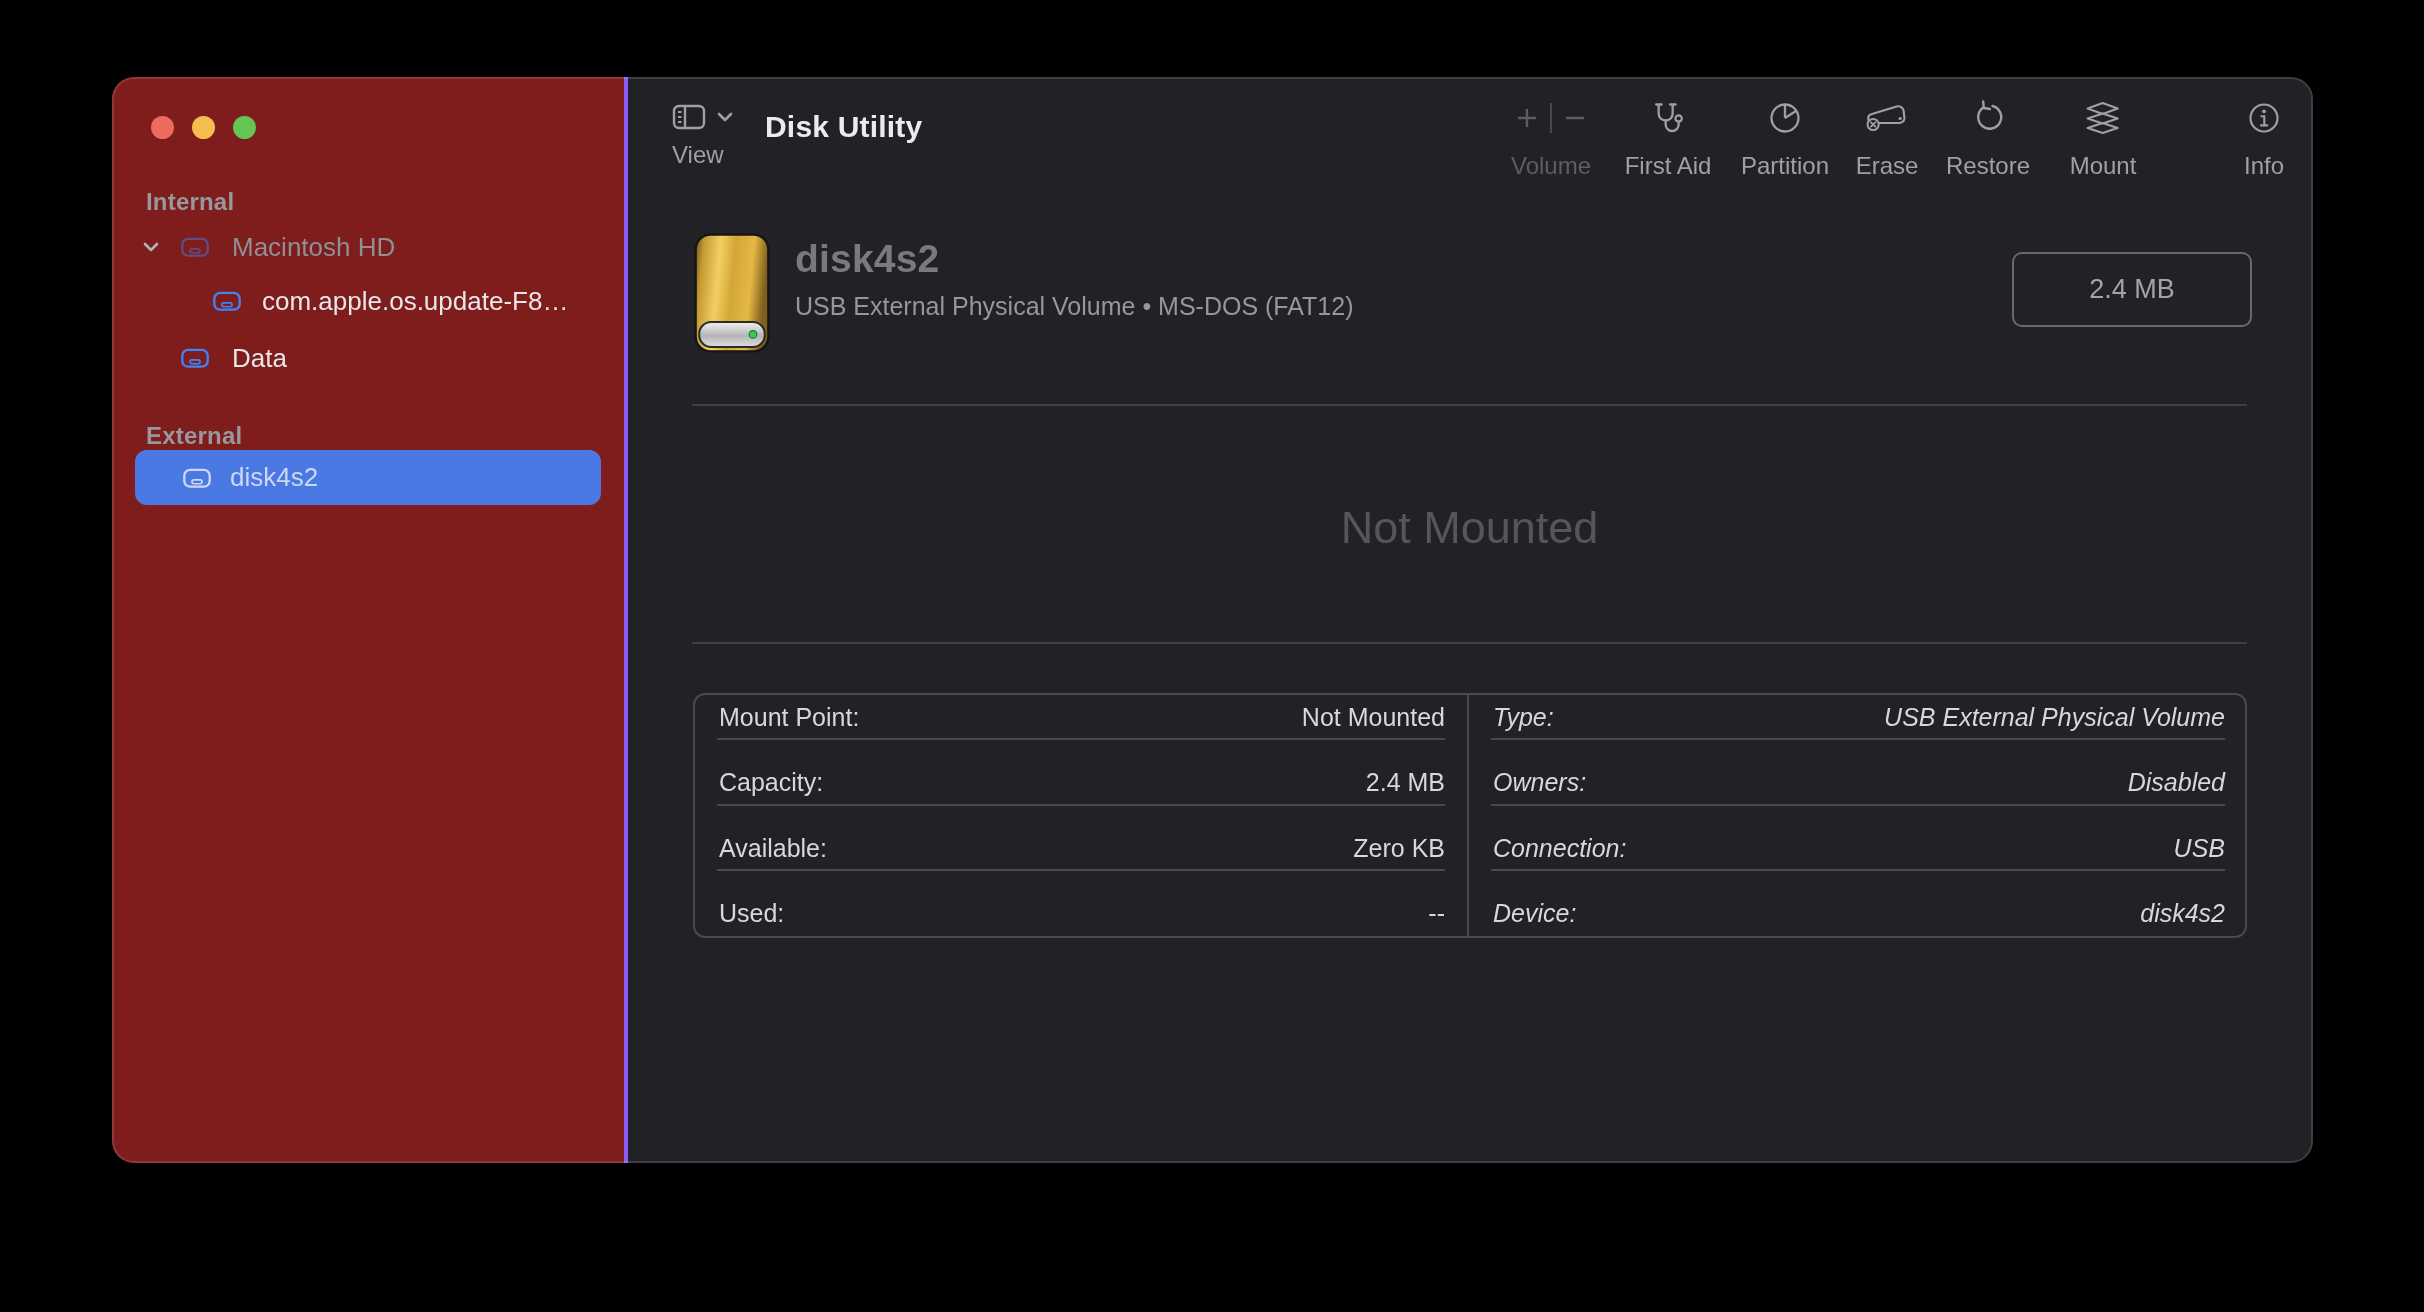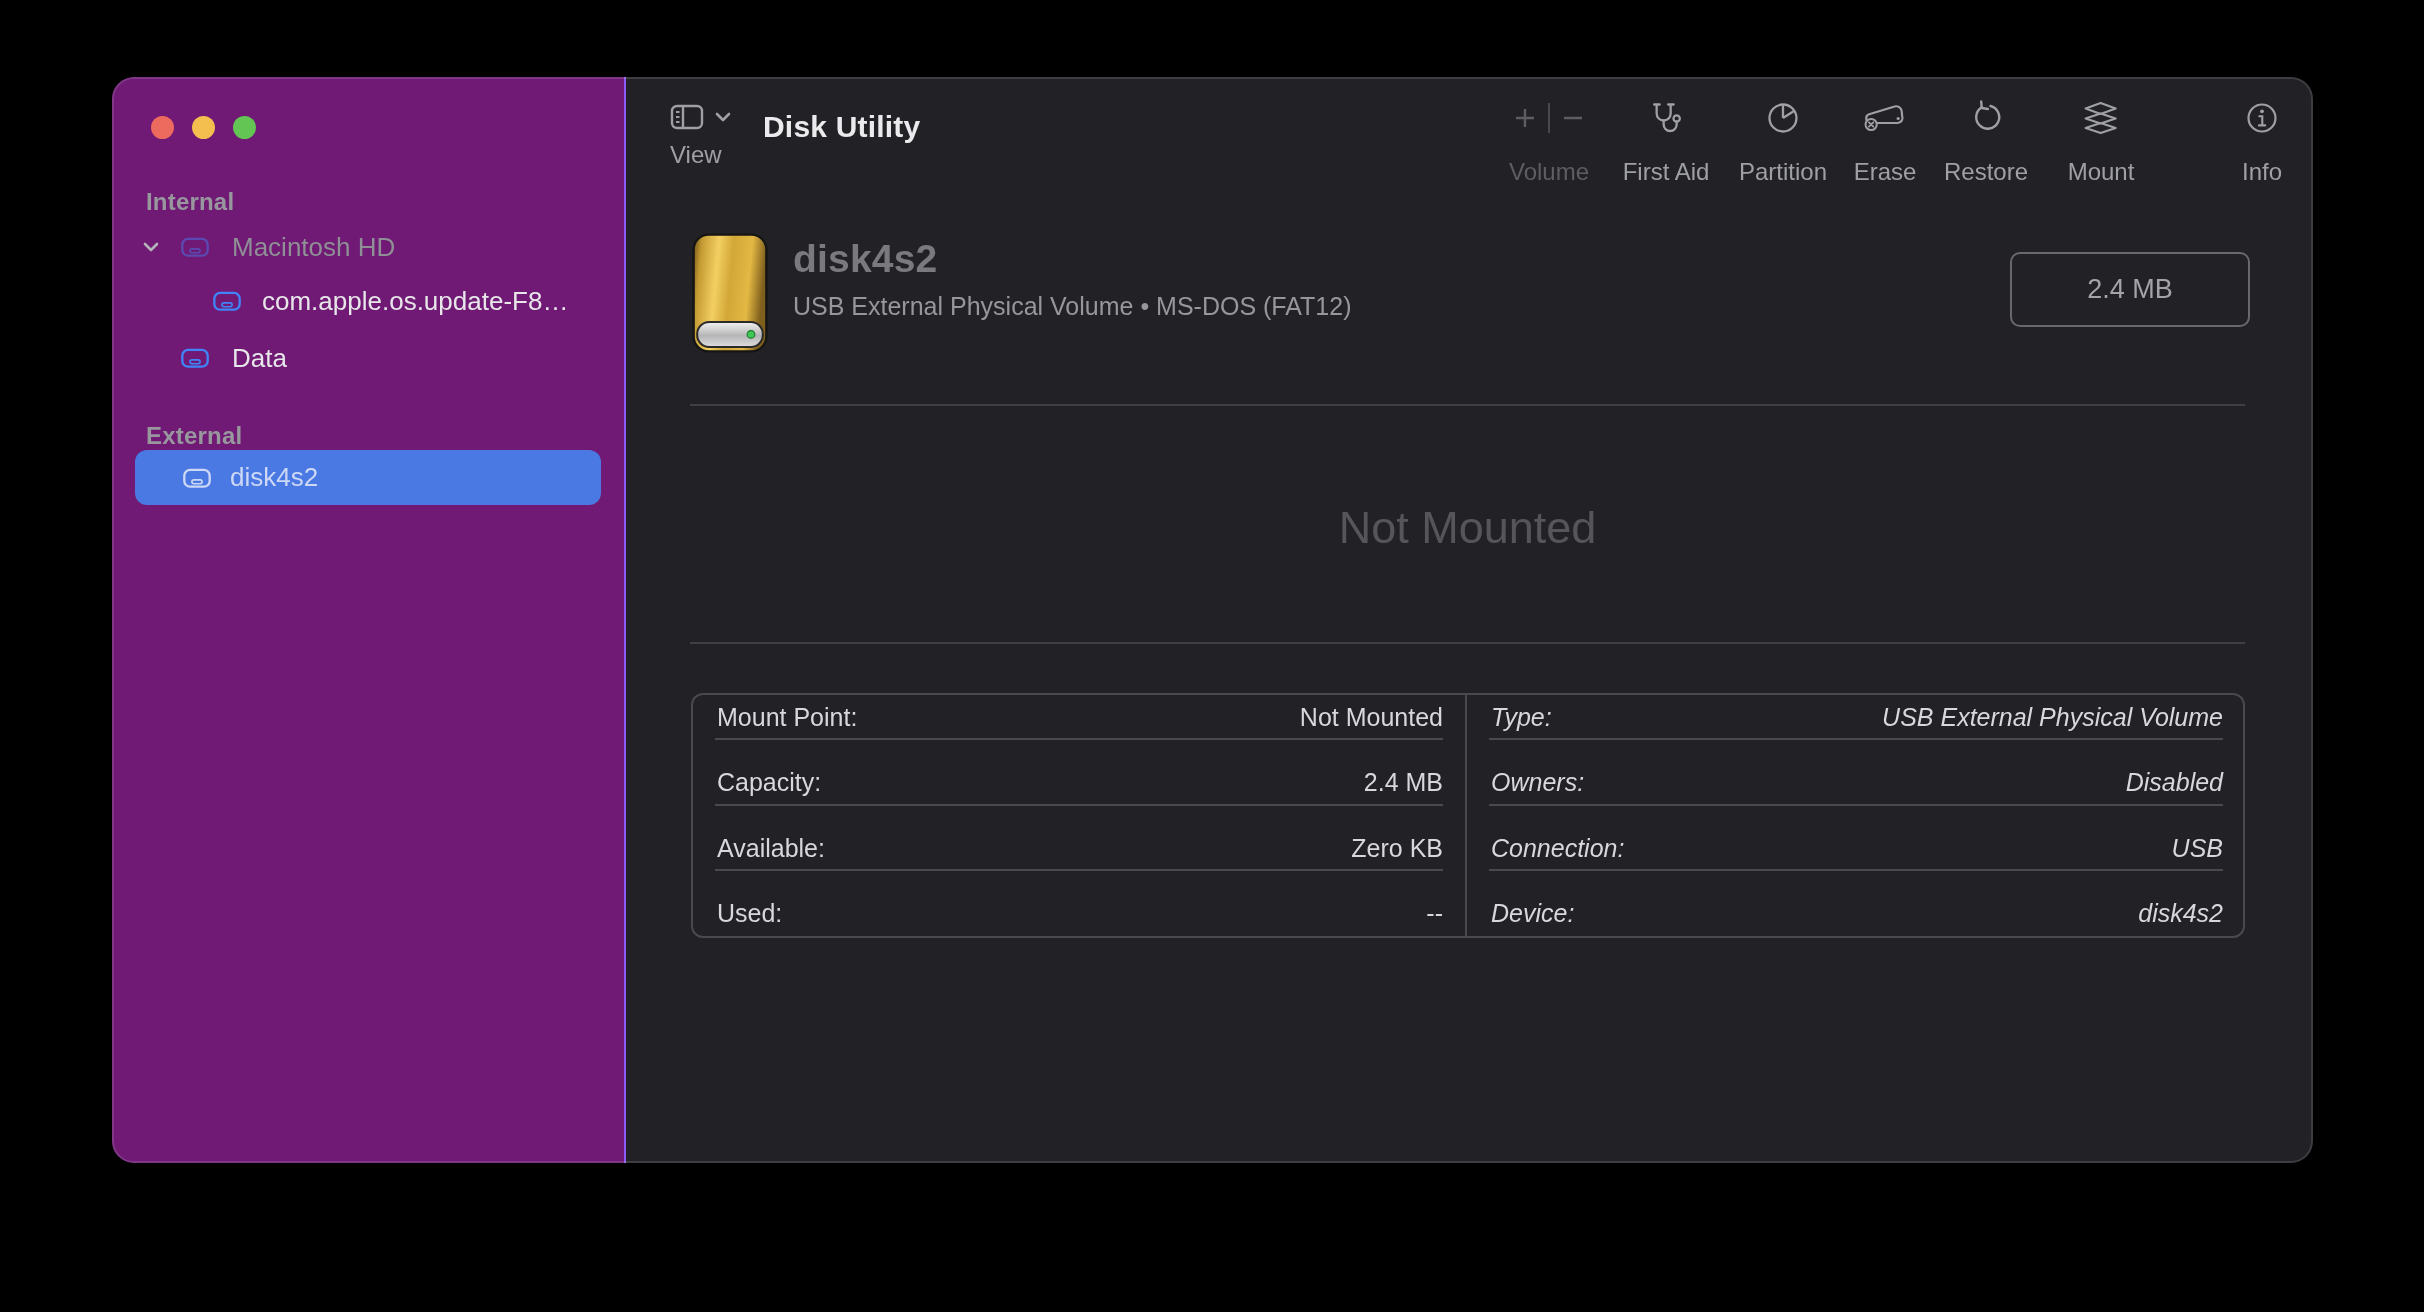--- a/index.html
+++ b/index.html
@@ -4,21 +4,21 @@
 <style>
   html,body{margin:0;padding:0;background:#000;}
   .stage{position:relative;width:2424px;height:1312px;background:#000;overflow:hidden;
          font-family:"Liberation Sans","DejaVu Sans",sans-serif;-webkit-font-smoothing:antialiased;}
   .window{position:absolute;left:112px;top:77px;width:2201px;height:1086px;border-radius:22px;
           overflow:hidden;display:flex;background:#232327;
           box-shadow:0 30px 90px rgba(0,0,0,.7);}
   .window::after{content:"";position:absolute;inset:0;border-radius:22px;
           border:2px solid rgba(255,255,255,.13);pointer-events:none;}
   
-  .sidebar{position:relative;width:512px;flex:none;background:#701a75;border-right:2px solid #8b5cf6;}
+  .sidebar{position:relative;width:512px;flex:none;background:#7f1d1d;border-right:4px solid #8b5cf6;}
   .lights{position:absolute;left:39px;top:39px;display:flex;gap:18px;}
   .light{width:23px;height:23px;border-radius:50%;}
   .light.red{background:#ec6a5e;}
   .light.yellow{background:#f5bf4f;}
   .light.green{background:#62c554;}
   .side-header{position:absolute;left:34px;font-size:24px;font-weight:700;color:#97979d;letter-spacing:.2px;}
   .side-row{position:absolute;left:0;width:512px;height:54px;display:flex;align-items:center;
             font-size:26px;color:#e7e7e9;}
   .side-row .chev{position:absolute;left:28px;width:22px;height:22px;color:#b3b3b9;display:flex;align-items:center;}
   .side-row .dicon{position:absolute;width:30px;height:24px;color:#3f84f8;}
@@ -30,21 +30,21 @@
   .row-sel .lbl{color:#ccd8f5;}
   
   .main{position:relative;flex:1;background:#222226;}
   .view-ctl{position:absolute;left:44px;top:22px;color:#9fa0a4;}
   .view-icons{display:flex;align-items:center;gap:10px;height:36px;}
   .view-lbl{margin-top:6px;font-size:24px;color:#9fa0a4;}
   .app-title{position:absolute;left:137px;top:33px;font-size:30px;font-weight:700;color:#ebebed;letter-spacing:.2px;}
   .tbtn{position:absolute;top:20px;transform:translateX(-50%);display:flex;flex-direction:column;
         align-items:center;color:#9fa0a4;}
   .tbtn .ic{height:42px;display:flex;align-items:center;justify-content:center;}
-  .tbtn .tl{margin-top:19px;font-size:24px;white-space:nowrap;}
+  .tbtn .tl{margin-top:13px;font-size:24px;white-space:nowrap;}
   .tbtn.disabled{color:#5d5d62;}
   .plusminus{display:flex;align-items:center;gap:10px;}
   .pm-div{width:2px;height:30px;background:#4a4a4e;}
   
   .drive-icon{position:absolute;left:66px;top:156px;width:76px;height:120px;}
   .vol-title{position:absolute;left:167px;top:160px;font-size:39px;font-weight:700;color:#7a7a7e;letter-spacing:.2px;}
   .vol-sub{position:absolute;left:167px;top:215px;font-size:25px;color:#96969b;}
   .size-badge{position:absolute;left:1384px;top:175px;width:236px;height:71px;border:2px solid #68686d;
       border-radius:10px;display:flex;align-items:center;justify-content:center;font-size:27px;color:#a3a3a8;}
   .hdiv{position:absolute;left:64px;width:1555px;height:2px;background:#3e3e43;}

